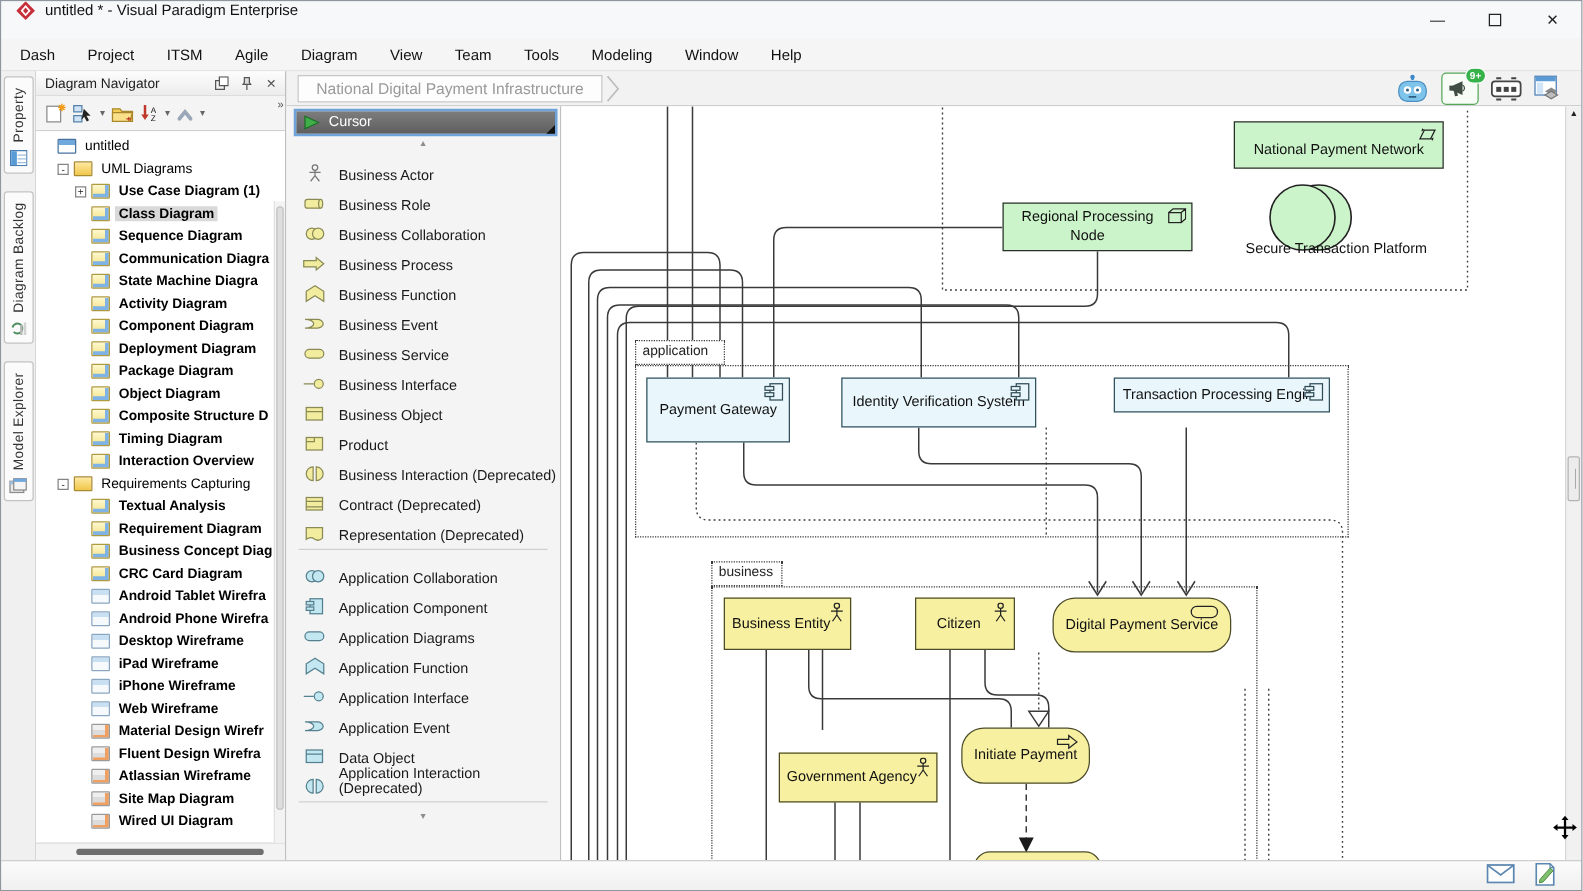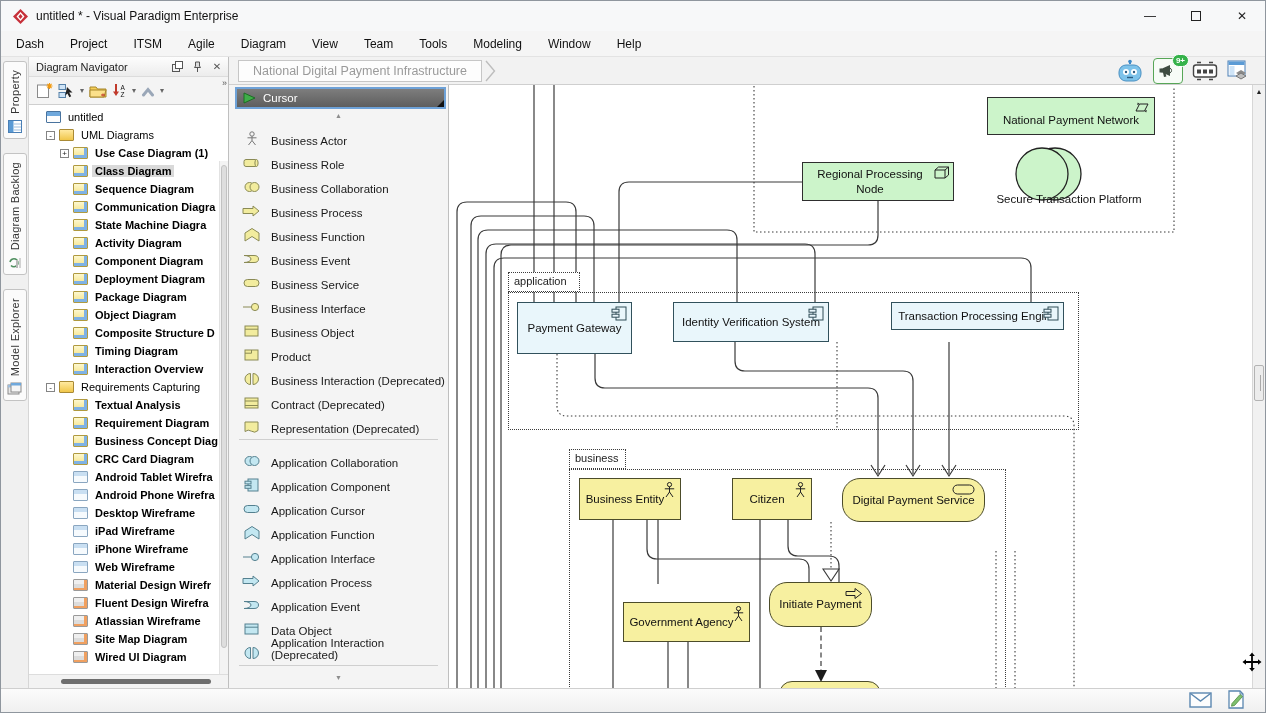--- a/index.html
+++ b/index.html
@@ -1,19 +1,19 @@
 <!DOCTYPE html>
 <html><head>
 <meta charset="utf-8">
 <style>
   *{box-sizing:border-box;margin:0;padding:0}
   html,body{margin:0;background:#cfd4da;font-family:"Liberation Sans",sans-serif}
   .window{width:1266px;height:713px;background:#f2f2f2;border:1px solid #8f969e;position:relative;overflow:hidden}
   
-  .titlebar{height:30px;background:#f7f8f9;display:flex;align-items:center;padding-left:12px;font-size:12px;color:#111}
+  .titlebar{height:30px;background:#f7f8f9;display:flex;align-items:flex-start;padding-left:12px;font-size:12px;color:#111}
   .titlebar .vp-logo{margin-right:8px;flex:none}
   .win-controls{margin-left:auto;display:flex;height:100%}
   .wbtn{width:46px;height:100%;display:flex;align-items:center;justify-content:center;color:#222;font-size:12px}
   .wbox{width:10px;height:10px;border:1.2px solid #222;display:inline-block}
   
   .menubar{height:26px;background:#f5f5f5;display:flex;align-items:center;padding-left:2px;border-bottom:1px solid #e3e3e3}
   .mitem{padding:0 13px;font-size:12px;color:#111;height:100%;display:flex;align-items:center}
   
   .main{display:flex;height:631px;background:#e9e9e9}
   .tabstrip{width:28px;background:#f0f0f0;border-right:1px solid #d6d6d6;display:flex;flex-direction:column;align-items:center;padding-top:4px}
@@ -567,40 +567,34 @@
                 <rect x="6" y="2" width="10" height="12" fill="#c3e7f1" stroke="#54808f"></rect>
                 <rect x="3" y="4.2" width="6" height="2.7" fill="#c3e7f1" stroke="#54808f"></rect>
                 <rect x="3" y="8.6" width="6" height="2.7" fill="#c3e7f1" stroke="#54808f"></rect>
               </svg>
               <span>Application Component</span>
             </div>
           <div class="pal-item">
               <svg width="20" height="16" viewBox="0 0 20 16">
                 <rect x="2" y="4.5" width="15" height="7" rx="3.5" fill="#c3e7f1" stroke="#54808f"></rect>
               </svg>
-              <span>Application Cursor</span>
+              <span>Application Diagrams</span>
             </div>
           <div class="pal-item">
               <svg width="20" height="16" viewBox="0 0 20 16">
                 <path d="M3,14 V6 L10,1.5 L17,6 V14 L10,9.5 Z" fill="#c3e7f1" stroke="#54808f"></path>
               </svg>
               <span>Application Function</span>
             </div>
           <div class="pal-item">
               <svg width="20" height="16" viewBox="0 0 20 16">
                 <path d="M1,8 H9" stroke="#54808f"></path>
                 <circle cx="13" cy="8" r="3.6" fill="#c3e7f1" stroke="#54808f"></circle>
               </svg>
               <span>Application Interface</span>
-            </div>
-          <div class="pal-item">
-              <svg width="20" height="16" viewBox="0 0 20 16">
-                <path d="M1,5.5 H11 V3 L17,8 L11,13 V10.5 H1 Z" fill="#c3e7f1" stroke="#54808f"></path>
-              </svg>
-              <span>Application Process</span>
             </div>
           <div class="pal-item">
               <svg width="20" height="16" viewBox="0 0 20 16">
                 <path d="M2,4.5 H12 A4.5,3.5 0 0 1 12,11.5 H2 A7,3.5 0 0 0 2,4.5 Z" fill="#c3e7f1" stroke="#54808f"></path>
               </svg>
               <span>Application Event</span>
             </div>
           <div class="pal-item">
               <svg width="20" height="16" viewBox="0 0 20 16">
                 <rect x="3" y="3" width="13" height="10" fill="#c3e7f1" stroke="#54808f"></rect>

